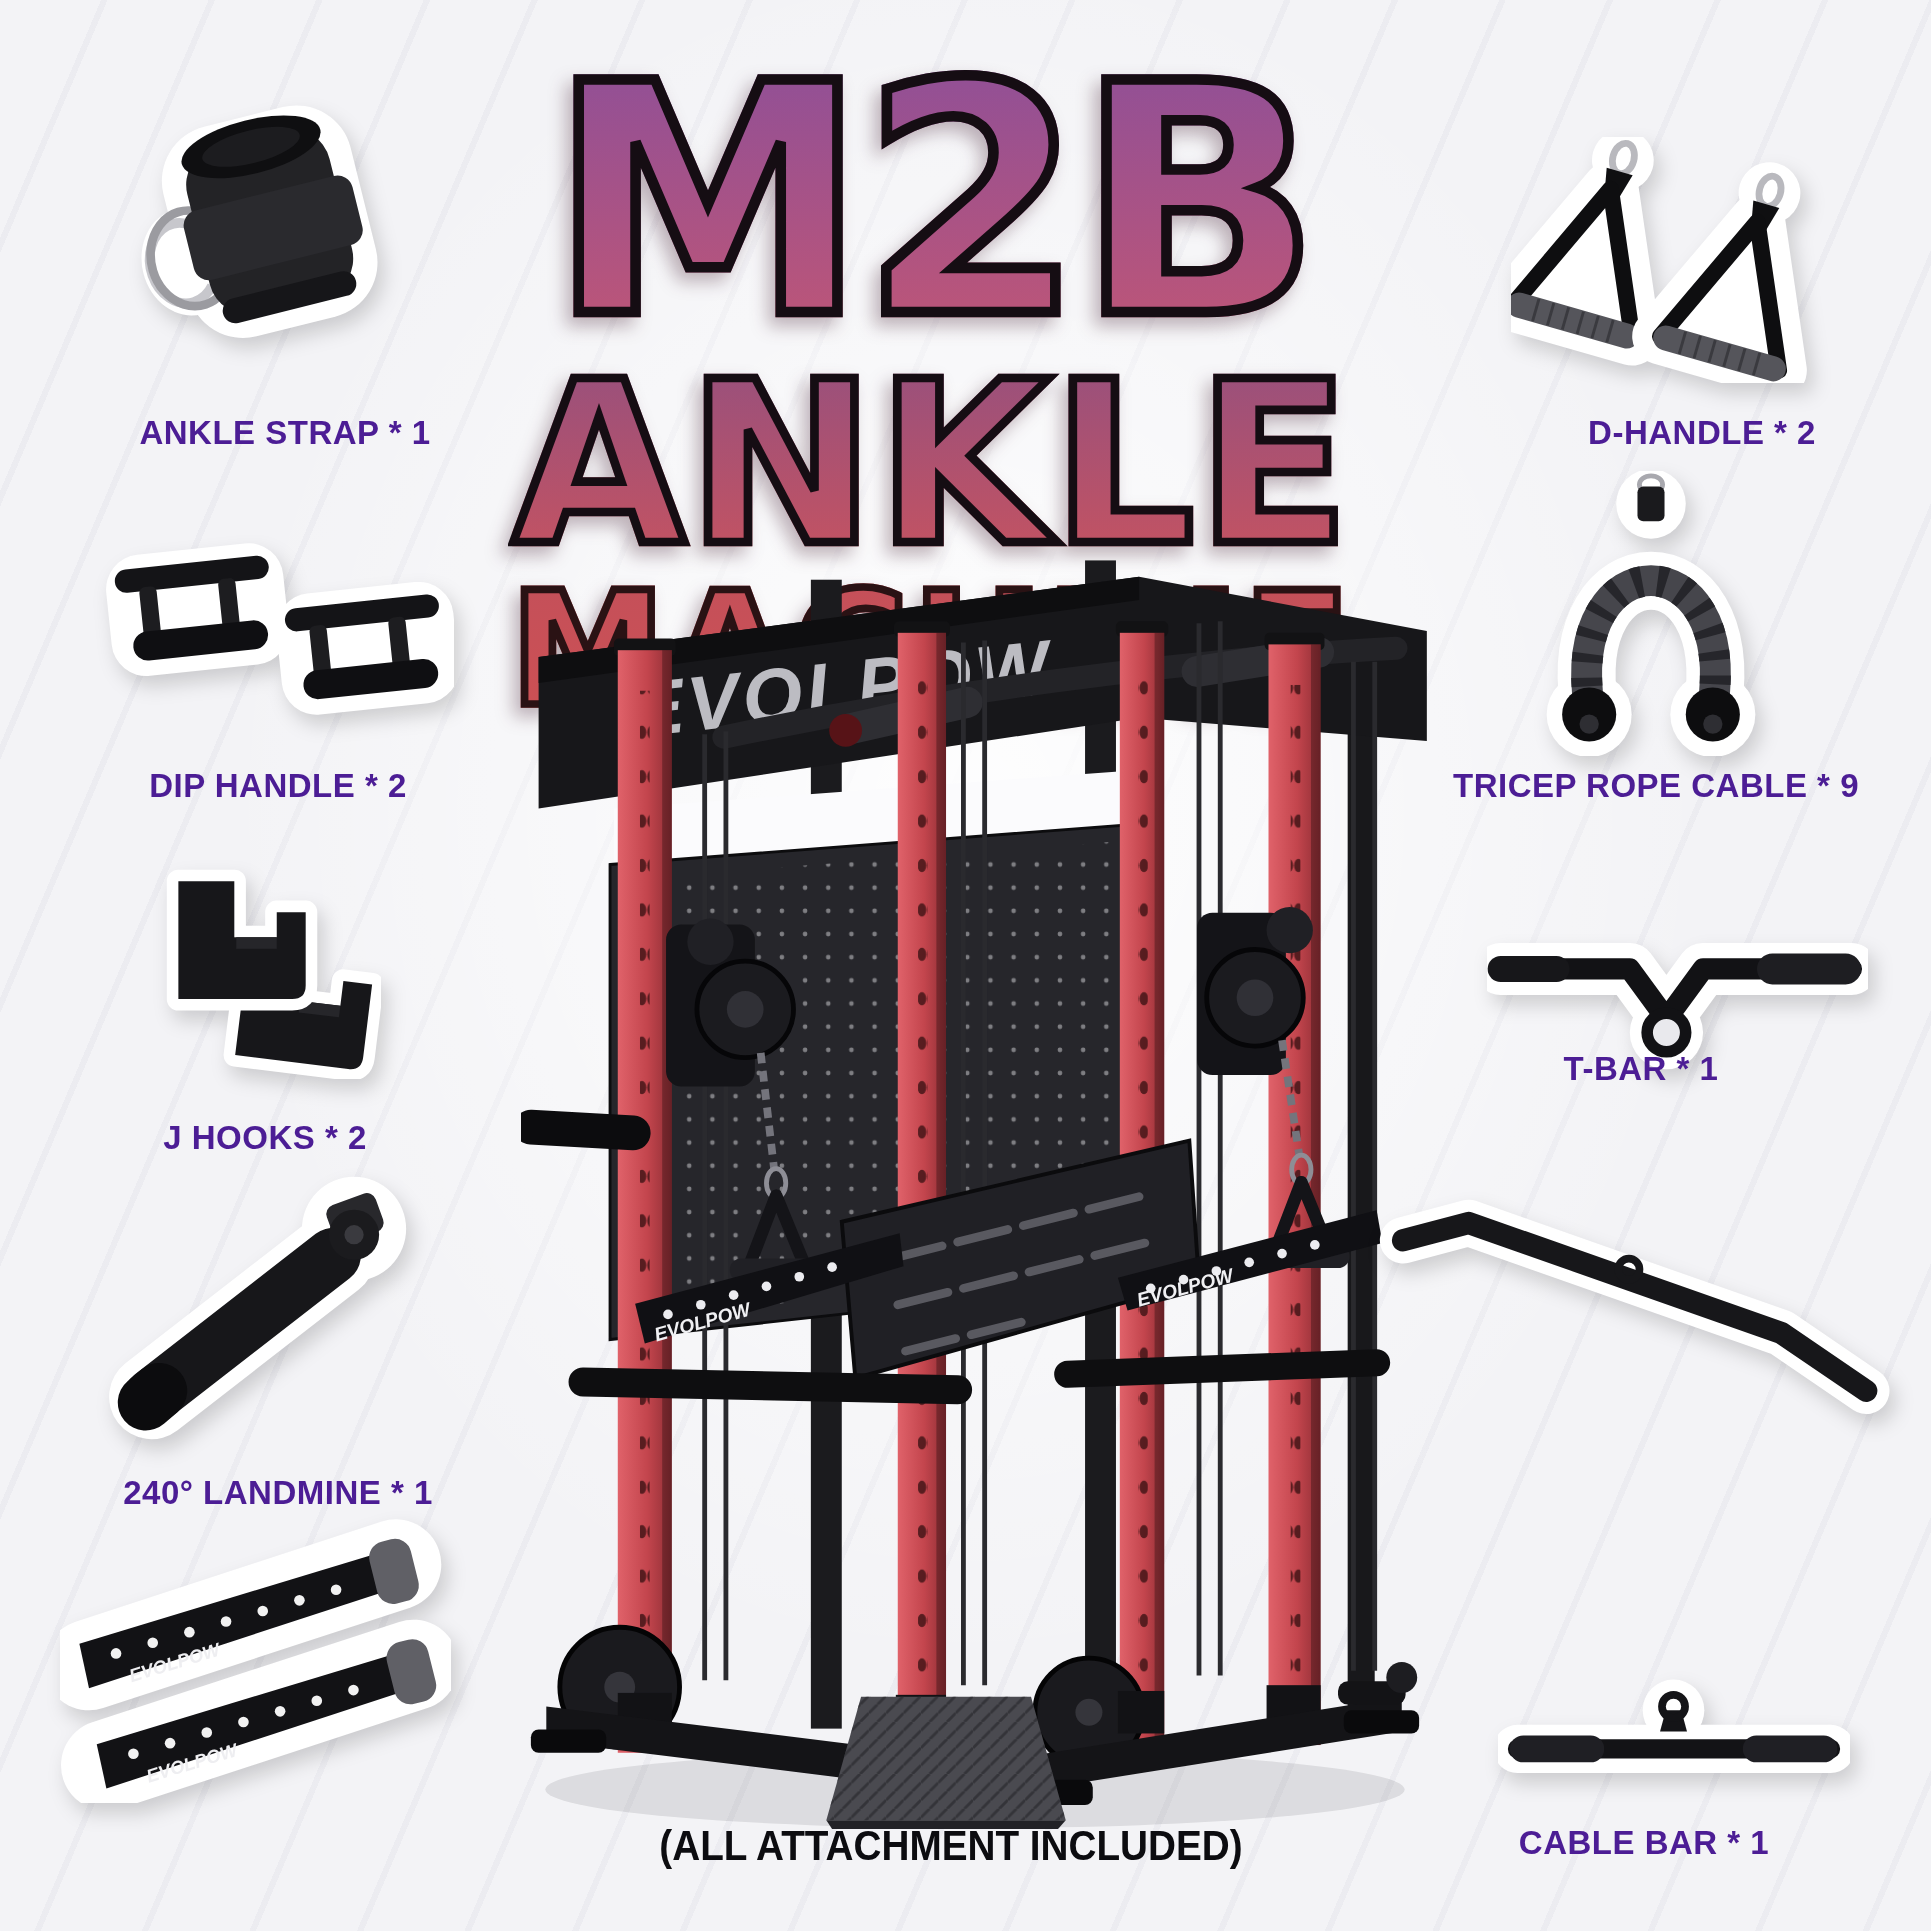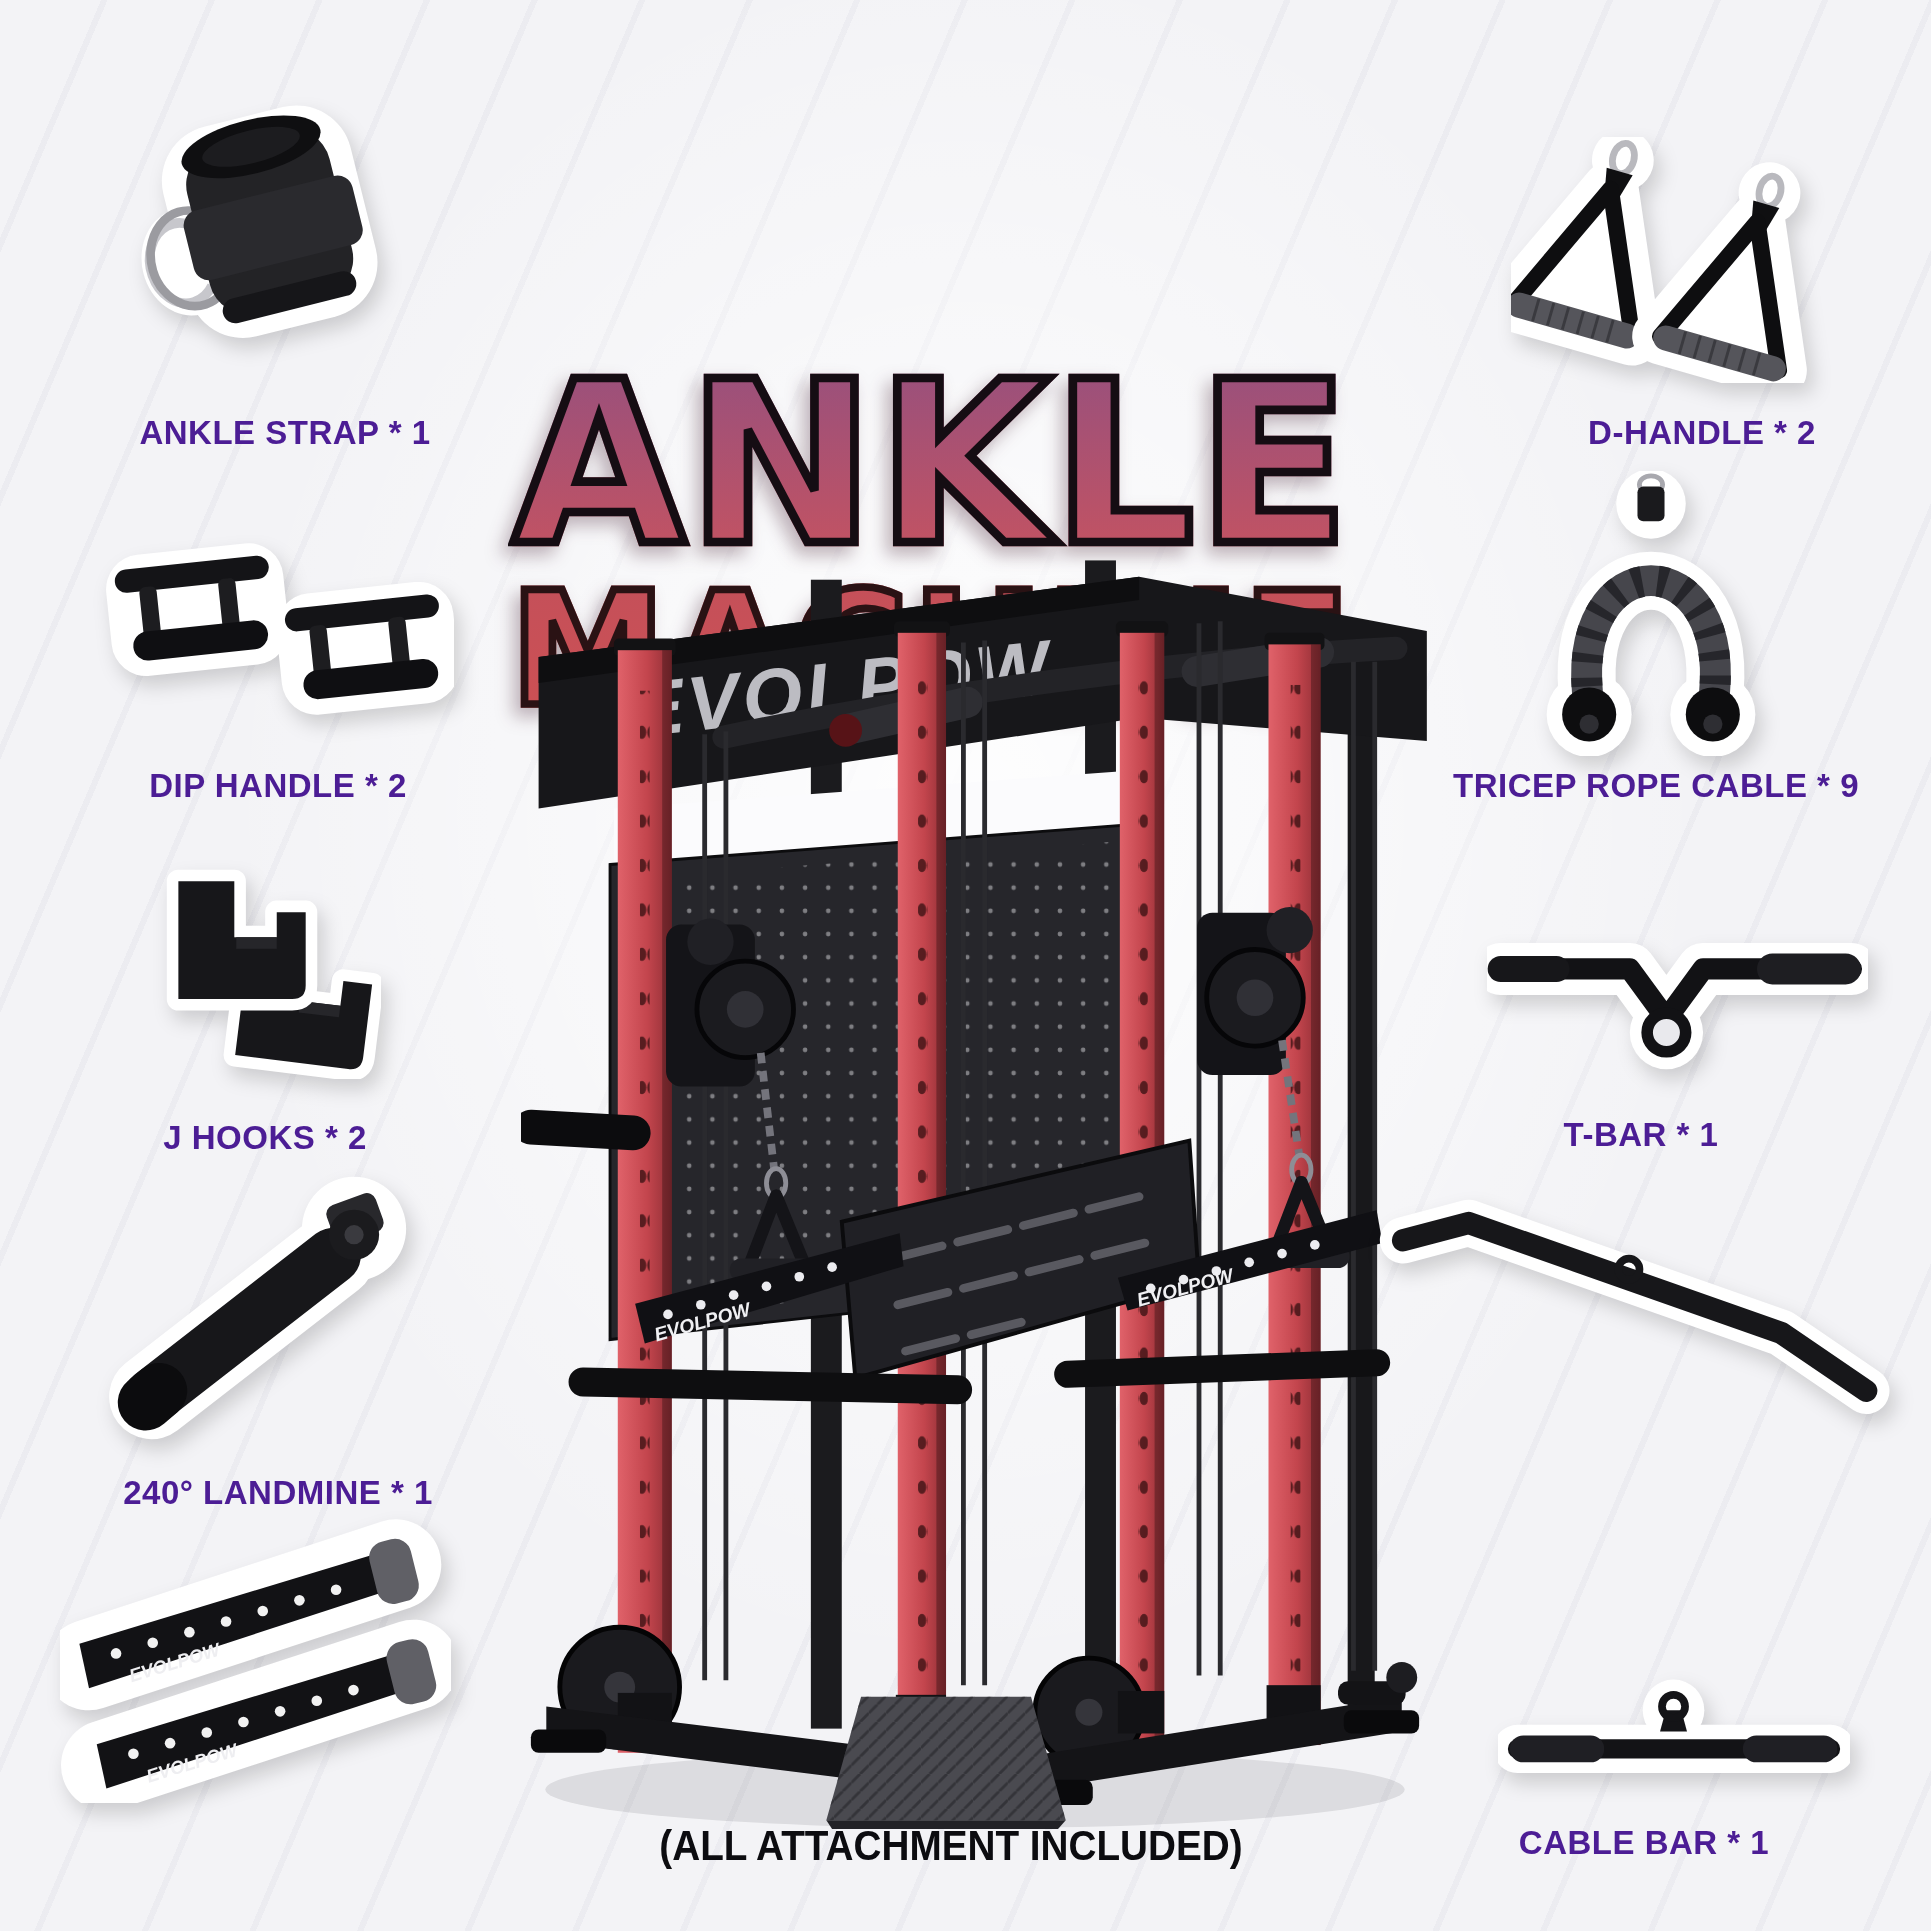--- a/index.html
+++ b/index.html
@@ -53,20 +53,21 @@
     font-weight:900;font-size:43px;letter-spacing:0px;color:#0c0c10;white-space:nowrap;z-index:5;
   }
 </style>
 </head>
 <body>
 
 <div id="canvas">
   <div id="stripes"></div>
   <div id="vignette"></div>
 
+  <div class="title-line" id="title-m2b">M2B</div>
   <div class="title-line" id="title-smith">ANKLE</div>
   <div class="title-line" id="title-machine">MACHINE</div>
 
   <svg class="att" style="left:130px;top:82px" width="270" height="280" viewBox="0 0 280 290">
     <g transform="rotate(-14 140 150)">
       <rect x="46" y="34" width="200" height="224" rx="58" fill="#ffffff"></rect>
       <ellipse cx="54" cy="166" rx="48" ry="56" fill="#ffffff"></ellipse>
       <path d="M66,130 a34,42 0 1 0 6,66" fill="none" stroke="#c7c7cc" stroke-width="10"></path>
       <path d="M76,118 a42,50 0 1 0 4,88" fill="none" stroke="#9b9ba0" stroke-width="9"></path>
       <rect x="70" y="56" width="152" height="180" rx="42" fill="#232326"></rect>
@@ -201,21 +202,21 @@
   <div class="item-label" style="left:1656px;top:786px">TRICEP ROPE CABLE * 9</div>
 
   <svg class="att" style="left:1487px;top:915px" width="381" height="159" viewBox="0 0 395 165">
     <path d="M14,56 H148 L186,108 L224,56 H378" stroke="#ffffff" stroke-width="54" fill="none" stroke-linejoin="round" stroke-linecap="round"></path>
     <circle cx="186" cy="122" r="38" fill="#ffffff"></circle>
     <path d="M14,56 H148 L186,108 L224,56 H378" stroke="#121215" stroke-width="22" fill="none" stroke-linejoin="round" stroke-linecap="round"></path>
     <line x1="14" y1="56" x2="72" y2="56" stroke="#17171a" stroke-width="27" stroke-linecap="round"></line>
     <line x1="296" y1="56" x2="372" y2="56" stroke="#1e1e22" stroke-width="32" stroke-linecap="round"></line>
     <circle cx="186" cy="122" r="20" fill="#e9e9ed" stroke="#121215" stroke-width="12"></circle>
   </svg>
-  <div class="item-label" style="left:1641px;top:1135px">T-BAR * 1</div>
+  <div class="item-label" style="left:1641px;top:1069px">T-BAR * 1</div>
 
   <svg class="att" style="left:1376px;top:1190px" width="526" height="256" viewBox="0 0 545 265">
     <path d="M28,52 L96,34 L420,148 L508,208" stroke="#ffffff" stroke-width="48" fill="none" stroke-linecap="round" stroke-linejoin="round"></path>
     <path d="M28,52 L96,34 L420,148 L508,208" stroke="#17171a" stroke-width="23" fill="none" stroke-linecap="round" stroke-linejoin="round"></path>
     <circle cx="262" cy="82" r="11" fill="none" stroke="#17171a" stroke-width="8"></circle>
   </svg>
 
   <svg class="att" style="left:1498px;top:1668px" width="352" height="130" viewBox="0 0 365 135">
     <line x1="20" y1="84" x2="345" y2="84" stroke="#ffffff" stroke-width="50" stroke-linecap="round"></line>
     <circle cx="182" cy="44" r="32" fill="#ffffff"></circle>

